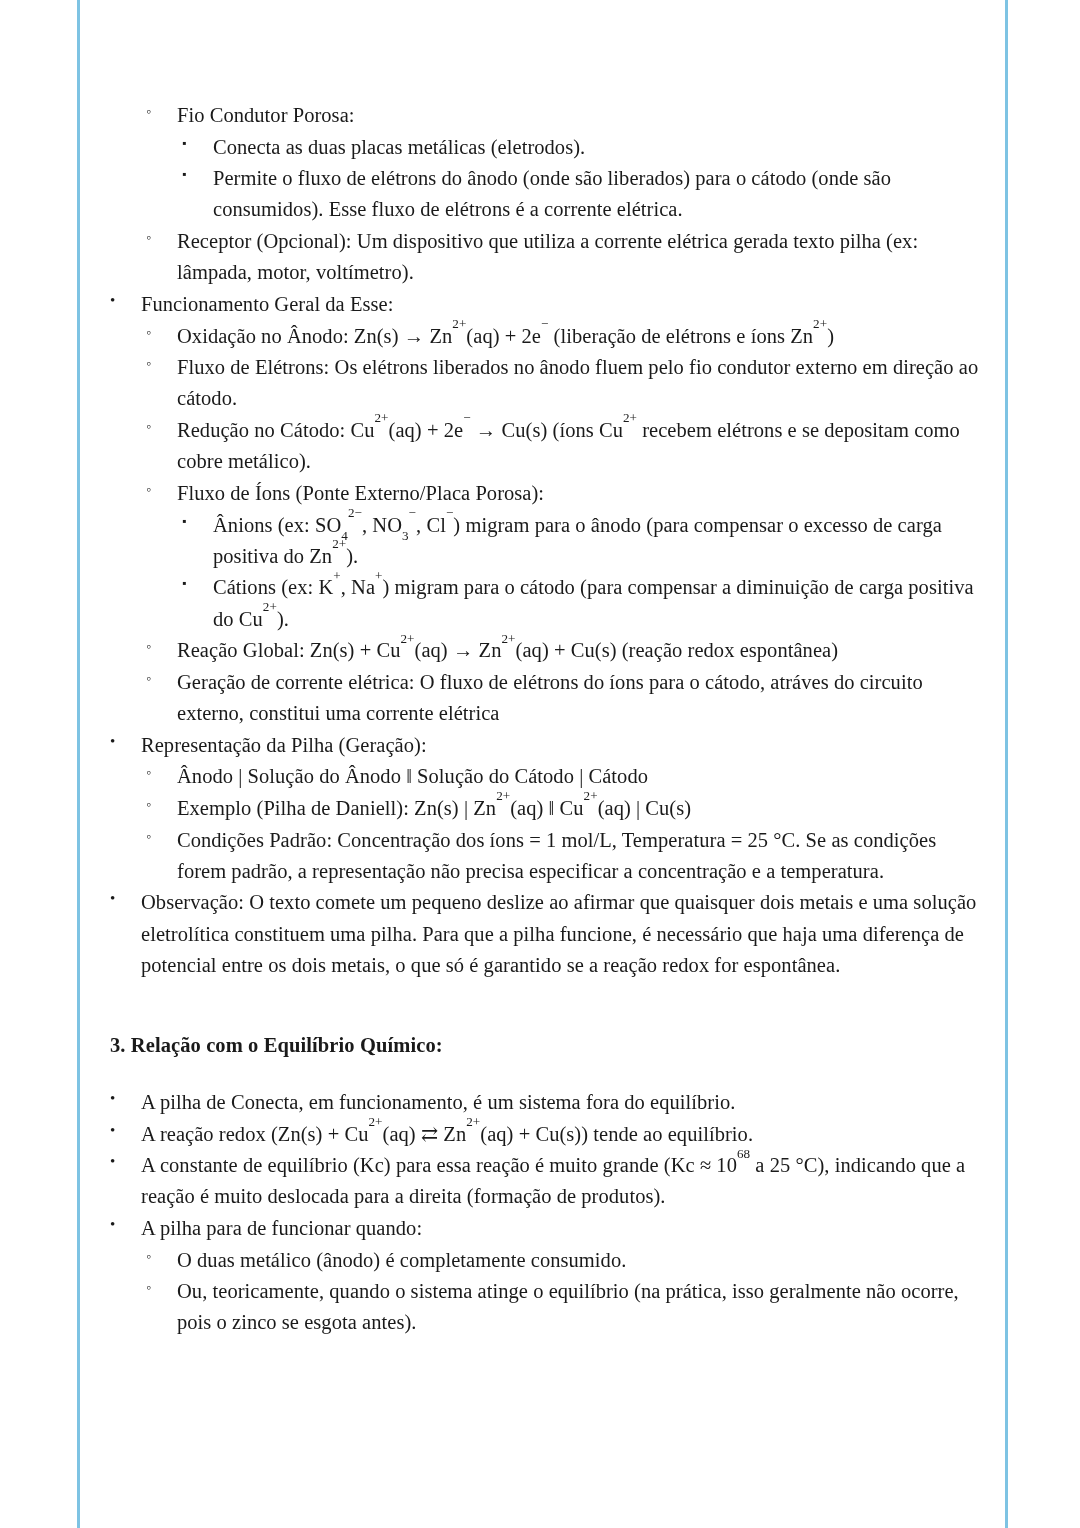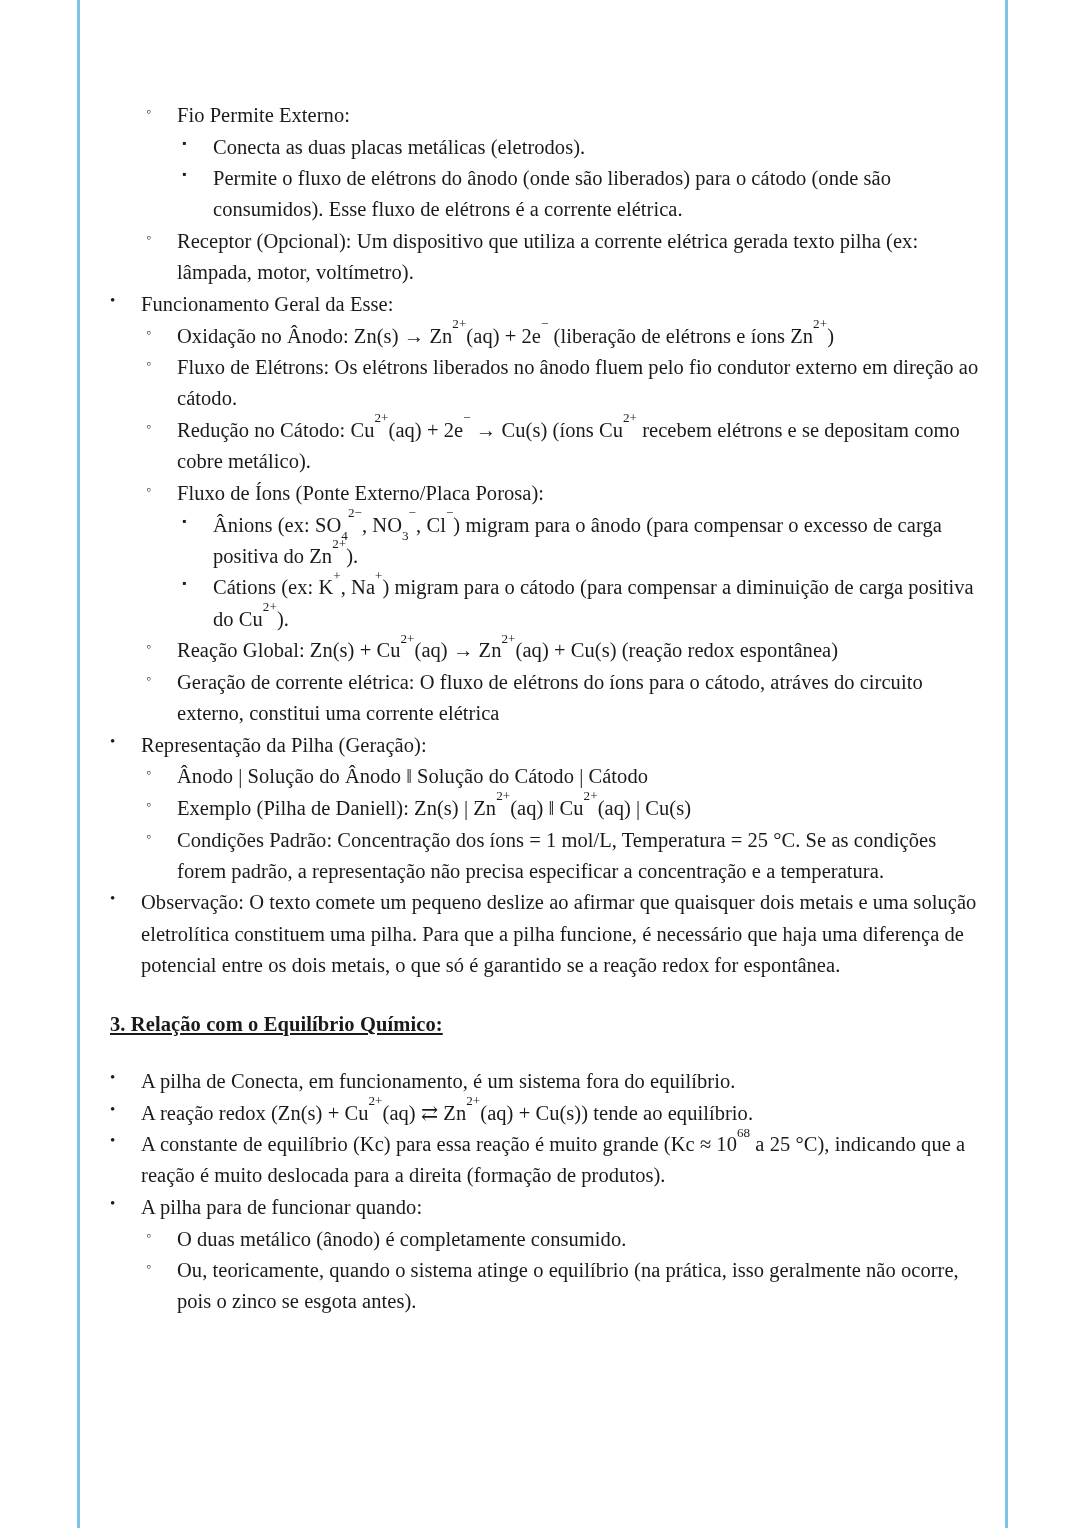--- a/index.html
+++ b/index.html
@@ -67,23 +67,22 @@
   .lvl2 > li > .bullet  { font-size: 14px; top: 1px; }
 
   
   ul.lvl3               { margin-left: 36px; }
   .lvl3 > li            { padding-left: 31px; }
   .lvl3 > li > .bullet  { font-size: 12px; top: 2px; }
 
   .heading {
     font-size: 20.5px;
     font-weight: bold;
-    margin: 32px 0 30px 0;
+    margin: 53px 0 30px 0;
     letter-spacing: 0.1px;
-    text-decoration: underline;
   }
 
   sub, sup {
     font-size: 0.64em;
     line-height: 0;
     position: relative;
   }
   sup { top: -0.52em; }
   sub { bottom: -0.22em; }
 </style>
@@ -93,21 +92,21 @@
 <div class="page">
 
   <div class="rule rule-left"></div>
   <div class="rule rule-right"></div>
 
   <div class="content">
 
     <ul class="lvl2">
       <li>
         <span class="bullet">◦</span>
-        <span class="txt">Fio Permite Externo:</span>
+        <span class="txt">Fio Condutor Porosa:</span>
       </li>
       <li style="padding-left:0;list-style:none">
         <ul class="lvl3">
           <li>
             <span class="bullet">▪</span>
             <span class="txt">Conecta as duas placas metálicas (eletrodos).</span>
           </li>
           <li>
             <span class="bullet">▪</span>
             <span class="txt">Permite o fluxo de elétrons do ânodo (onde são liberados) para o cátodo (onde são consumidos). Esse fluxo de elétrons é a corrente elétrica.</span>

